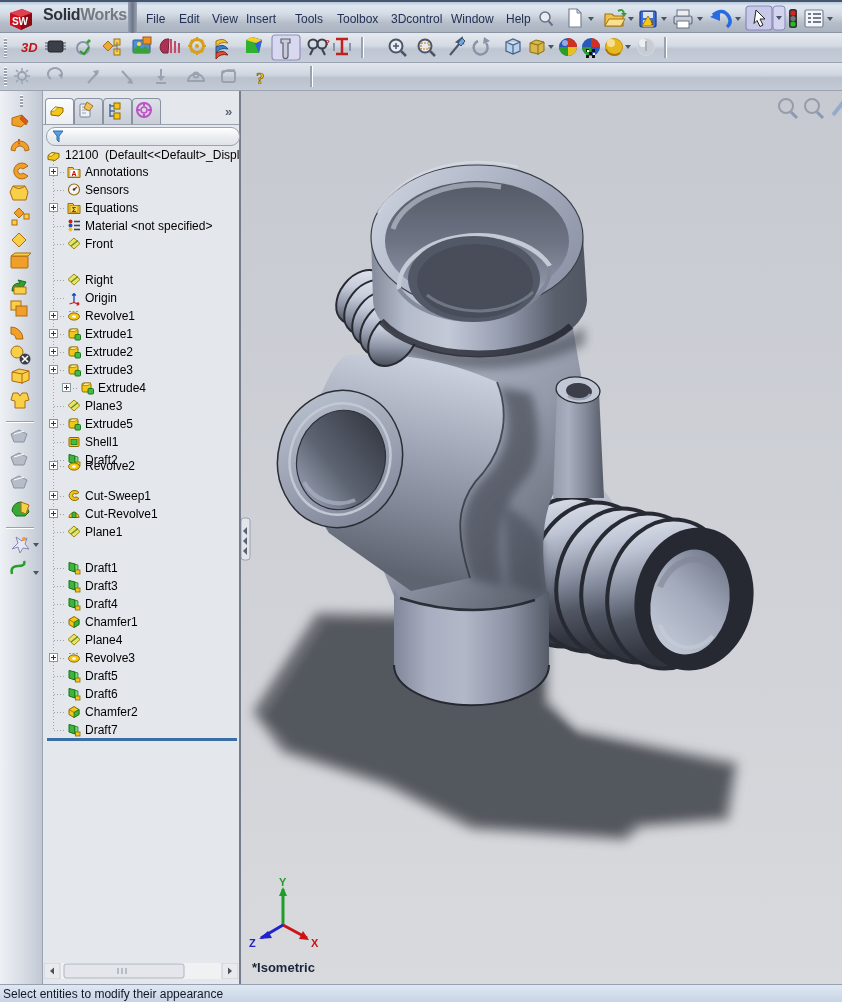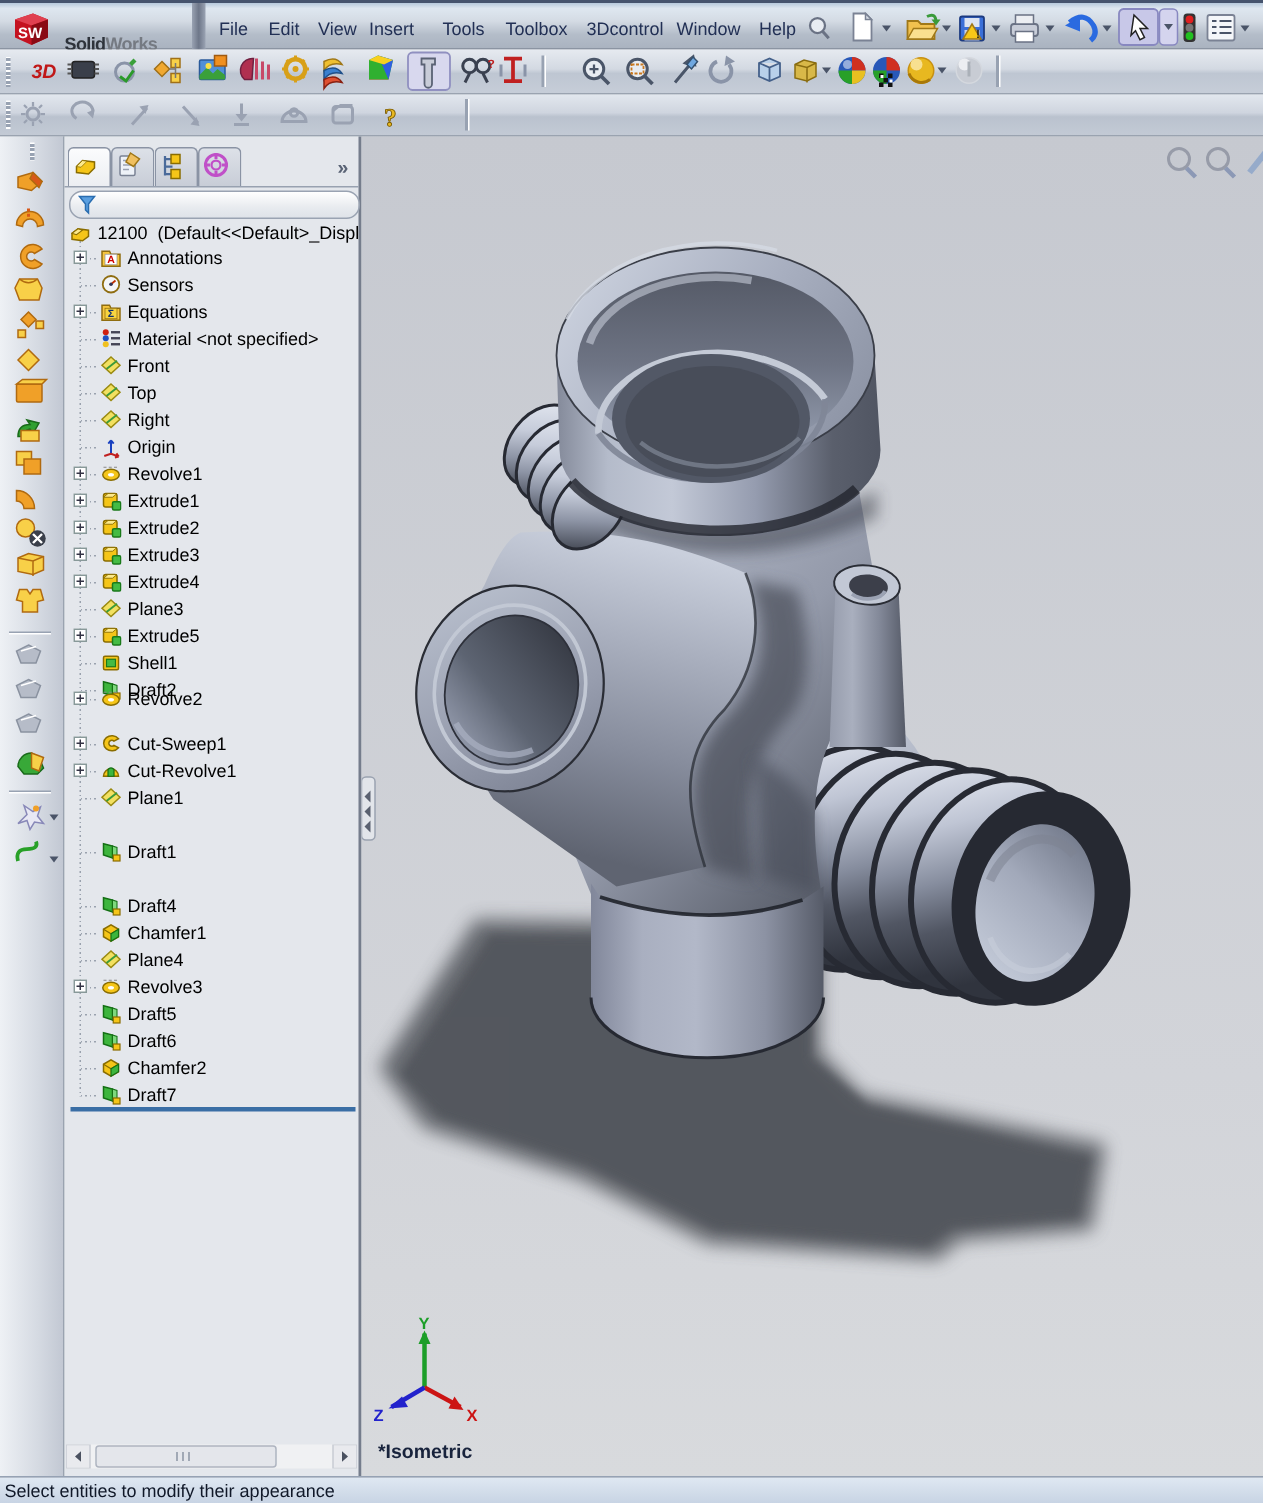--- a/index.html
+++ b/index.html
@@ -3,21 +3,21 @@
 <meta charset="utf-8">
 <style>
 html,body{margin:0;padding:0;}
 body{width:842px;height:1002px;overflow:hidden;font-family:"Liberation Sans",sans-serif;position:relative;background:#c9ccd3;}
 #page{position:absolute;left:0;top:0;width:842px;height:1002px;overflow:hidden;}
 
 #titlebar{position:absolute;left:0;top:0;width:842px;height:33px;
  background:linear-gradient(#b7c9dc 0%,#dee7f0 12%,#d4dbe4 40%,#b4bdc9 70%,#aab3c0 100%);
  border-top:2px solid #46546e;border-bottom:1px solid #8b94a2;box-sizing:border-box;}
 #swlogo{position:absolute;left:8px;top:5px;width:26px;height:24px;}
-#swtext{position:absolute;left:43px;top:20px;font-size:12px;font-weight:bold;color:#32373e;letter-spacing:-0.4px;}
+#swtext{position:absolute;left:43px;top:4px;font-size:16px;font-weight:bold;color:#32373e;letter-spacing:-0.4px;}
 #swtext b{color:#2e333b;}#swtext span{color:#757a82;font-weight:bold;}
 #menusep{position:absolute;left:128px;top:0px;width:9px;height:31px;background:linear-gradient(90deg,#99a2b2,#6e7789 50%,#9aa3b3);}
 .menu{position:absolute;top:10px;font-size:12px;color:#223055;}
 #tb-right{position:absolute;top:3px;left:560px;}
 
 #toolbar1{position:absolute;left:0;top:33px;width:842px;height:30px;
  background:linear-gradient(#e6eaf0,#d3d9e2 45%,#bec6d2 55%,#c6cdd8);border-bottom:1px solid #9aa3b0;box-sizing:border-box;}
 #toolbar2{position:absolute;left:0;top:63px;width:842px;height:28px;
  background:linear-gradient(#e2e7ee,#cfd5df 45%,#bac2ce 55%,#c3cad5);border-bottom:1px solid #9aa3b0;box-sizing:border-box;}
 .grip{position:absolute;width:3px;background:repeating-linear-gradient(#fff 0 1px,#98a2b2 1px 3px);}
@@ -457,147 +457,147 @@
           </svg>
           <span class="lbl" style="left:42px">Material &lt;not specified&gt;</span>
         </div>
 <div class="trow" style="left:0;top:144px;width:196px">
           <div style="position:absolute;left:11px;top:9px;width:12px;height:1px;background:repeating-linear-gradient(90deg,#9aa2ae 0 1px,transparent 1px 3px)"></div>
           <svg class="ti" width="14" height="16" viewBox="0 0 14 15" style="left:24px">
             <use href="#i-plane"></use>
           </svg>
           <span class="lbl" style="left:42px">Front</span>
         </div>
-<div class="trow" style="left:0;top:162px;width:196px">
+<div class="trow" style="left:0;top:180px;width:162px">
           <div style="position:absolute;left:11px;top:9px;width:12px;height:1px;background:repeating-linear-gradient(90deg,#9aa2ae 0 1px,transparent 1px 3px)"></div>
           <svg class="ti" width="14" height="16" viewBox="0 0 14 15" style="left:24px">
             <use href="#i-plane"></use>
           </svg>
-          <span class="lbl" style="left:42px">Top</span>
-        </div>
-<div class="trow" style="left:0;top:180px;width:162px">
+          <span class="lbl" style="left:42px">Right</span>
+        </div>
+<div class="trow" style="left:0;top:198px;width:196px">
+          <div style="position:absolute;left:11px;top:9px;width:12px;height:1px;background:repeating-linear-gradient(90deg,#9aa2ae 0 1px,transparent 1px 3px)"></div>
+          <svg class="ti" width="14" height="16" viewBox="0 0 14 15" style="left:24px">
+            <use href="#i-origin"></use>
+          </svg>
+          <span class="lbl" style="left:42px">Origin</span>
+        </div>
+<div class="trow" style="left:0;top:216px;width:158px">
+          <div style="position:absolute;left:11px;top:9px;width:12px;height:1px;background:repeating-linear-gradient(90deg,#9aa2ae 0 1px,transparent 1px 3px)"></div>
+          <span class="plus"></span>
+          <svg class="ti" width="14" height="16" viewBox="0 0 14 15" style="left:24px">
+            <use href="#i-revolve"></use>
+          </svg>
+          <span class="lbl" style="left:42px">Revolve1</span>
+        </div>
+<div class="trow" style="left:0;top:234px;width:196px">
+          <div style="position:absolute;left:11px;top:9px;width:12px;height:1px;background:repeating-linear-gradient(90deg,#9aa2ae 0 1px,transparent 1px 3px)"></div>
+          <span class="plus"></span>
+          <svg class="ti" width="14" height="16" viewBox="0 0 14 15" style="left:24px">
+            <use href="#i-extrude"></use>
+          </svg>
+          <span class="lbl" style="left:42px">Extrude1</span>
+        </div>
+<div class="trow" style="left:0;top:252px;width:155px">
+          <div style="position:absolute;left:11px;top:9px;width:12px;height:1px;background:repeating-linear-gradient(90deg,#9aa2ae 0 1px,transparent 1px 3px)"></div>
+          <span class="plus"></span>
+          <svg class="ti" width="14" height="16" viewBox="0 0 14 15" style="left:24px">
+            <use href="#i-extrude"></use>
+          </svg>
+          <span class="lbl" style="left:42px">Extrude2</span>
+        </div>
+<div class="trow" style="left:0;top:270px;width:196px">
+          <div style="position:absolute;left:11px;top:9px;width:12px;height:1px;background:repeating-linear-gradient(90deg,#9aa2ae 0 1px,transparent 1px 3px)"></div>
+          <span class="plus"></span>
+          <svg class="ti" width="14" height="16" viewBox="0 0 14 15" style="left:24px">
+            <use href="#i-extrude"></use>
+          </svg>
+          <span class="lbl" style="left:42px">Extrude3</span>
+        </div>
+<div class="trow" style="left:13px;top:288px;width:164px">
+          <div style="position:absolute;left:11px;top:9px;width:12px;height:1px;background:repeating-linear-gradient(90deg,#9aa2ae 0 1px,transparent 1px 3px)"></div>
+          <span class="plus"></span>
+          <svg class="ti" width="14" height="16" viewBox="0 0 14 15" style="left:24px">
+            <use href="#i-extrude"></use>
+          </svg>
+          <span class="lbl" style="left:42px">Extrude4</span>
+        </div>
+<div class="trow" style="left:0;top:306px;width:196px">
           <div style="position:absolute;left:11px;top:9px;width:12px;height:1px;background:repeating-linear-gradient(90deg,#9aa2ae 0 1px,transparent 1px 3px)"></div>
           <svg class="ti" width="14" height="16" viewBox="0 0 14 15" style="left:24px">
             <use href="#i-plane"></use>
           </svg>
-          <span class="lbl" style="left:42px">Right</span>
-        </div>
-<div class="trow" style="left:0;top:198px;width:196px">
-          <div style="position:absolute;left:11px;top:9px;width:12px;height:1px;background:repeating-linear-gradient(90deg,#9aa2ae 0 1px,transparent 1px 3px)"></div>
-          <svg class="ti" width="14" height="16" viewBox="0 0 14 15" style="left:24px">
-            <use href="#i-origin"></use>
-          </svg>
-          <span class="lbl" style="left:42px">Origin</span>
-        </div>
-<div class="trow" style="left:0;top:216px;width:158px">
+          <span class="lbl" style="left:42px">Plane3</span>
+        </div>
+<div class="trow" style="left:0;top:324px;width:196px">
+          <div style="position:absolute;left:11px;top:9px;width:12px;height:1px;background:repeating-linear-gradient(90deg,#9aa2ae 0 1px,transparent 1px 3px)"></div>
+          <span class="plus"></span>
+          <svg class="ti" width="14" height="16" viewBox="0 0 14 15" style="left:24px">
+            <use href="#i-extrude"></use>
+          </svg>
+          <span class="lbl" style="left:42px">Extrude5</span>
+        </div>
+<div class="trow" style="left:0;top:342px;width:196px">
+          <div style="position:absolute;left:11px;top:9px;width:12px;height:1px;background:repeating-linear-gradient(90deg,#9aa2ae 0 1px,transparent 1px 3px)"></div>
+          <svg class="ti" width="14" height="16" viewBox="0 0 14 15" style="left:24px">
+            <use href="#i-shell"></use>
+          </svg>
+          <span class="lbl" style="left:42px">Shell1</span>
+        </div>
+<div class="trow" style="left:0;top:360px;width:196px">
+          <div style="position:absolute;left:11px;top:9px;width:12px;height:1px;background:repeating-linear-gradient(90deg,#9aa2ae 0 1px,transparent 1px 3px)"></div>
+          <svg class="ti" width="14" height="16" viewBox="0 0 14 15" style="left:24px">
+            <use href="#i-draft"></use>
+          </svg>
+          <span class="lbl" style="left:42px">Draft2</span>
+        </div>
+<div class="trow" style="left:0;top:366px;width:196px">
           <div style="position:absolute;left:11px;top:9px;width:12px;height:1px;background:repeating-linear-gradient(90deg,#9aa2ae 0 1px,transparent 1px 3px)"></div>
           <span class="plus"></span>
           <svg class="ti" width="14" height="16" viewBox="0 0 14 15" style="left:24px">
             <use href="#i-revolve"></use>
           </svg>
-          <span class="lbl" style="left:42px">Revolve1</span>
-        </div>
-<div class="trow" style="left:0;top:234px;width:196px">
-          <div style="position:absolute;left:11px;top:9px;width:12px;height:1px;background:repeating-linear-gradient(90deg,#9aa2ae 0 1px,transparent 1px 3px)"></div>
-          <span class="plus"></span>
-          <svg class="ti" width="14" height="16" viewBox="0 0 14 15" style="left:24px">
-            <use href="#i-extrude"></use>
-          </svg>
-          <span class="lbl" style="left:42px">Extrude1</span>
-        </div>
-<div class="trow" style="left:0;top:252px;width:155px">
-          <div style="position:absolute;left:11px;top:9px;width:12px;height:1px;background:repeating-linear-gradient(90deg,#9aa2ae 0 1px,transparent 1px 3px)"></div>
-          <span class="plus"></span>
-          <svg class="ti" width="14" height="16" viewBox="0 0 14 15" style="left:24px">
-            <use href="#i-extrude"></use>
-          </svg>
-          <span class="lbl" style="left:42px">Extrude2</span>
-        </div>
-<div class="trow" style="left:0;top:270px;width:196px">
-          <div style="position:absolute;left:11px;top:9px;width:12px;height:1px;background:repeating-linear-gradient(90deg,#9aa2ae 0 1px,transparent 1px 3px)"></div>
-          <span class="plus"></span>
-          <svg class="ti" width="14" height="16" viewBox="0 0 14 15" style="left:24px">
-            <use href="#i-extrude"></use>
-          </svg>
-          <span class="lbl" style="left:42px">Extrude3</span>
-        </div>
-<div class="trow" style="left:0;top:288px;width:164px">
-          <div style="position:absolute;left:11px;top:9px;width:12px;height:1px;background:repeating-linear-gradient(90deg,#9aa2ae 0 1px,transparent 1px 3px)"></div>
-          <span class="plus"></span>
-          <svg class="ti" width="14" height="16" viewBox="0 0 14 15" style="left:24px">
-            <use href="#i-extrude"></use>
-          </svg>
-          <span class="lbl" style="left:42px">Extrude4</span>
-        </div>
-<div class="trow" style="left:0;top:306px;width:196px">
+          <span class="lbl" style="left:42px">Revolve2</span>
+        </div>
+<div class="trow" style="left:0;top:396px;width:196px">
+          <div style="position:absolute;left:11px;top:9px;width:12px;height:1px;background:repeating-linear-gradient(90deg,#9aa2ae 0 1px,transparent 1px 3px)"></div>
+          <span class="plus"></span>
+          <svg class="ti" width="14" height="16" viewBox="0 0 14 15" style="left:24px">
+            <use href="#i-cutsweep"></use>
+          </svg>
+          <span class="lbl" style="left:42px">Cut-Sweep1</span>
+        </div>
+<div class="trow" style="left:0;top:414px;width:196px">
+          <div style="position:absolute;left:11px;top:9px;width:12px;height:1px;background:repeating-linear-gradient(90deg,#9aa2ae 0 1px,transparent 1px 3px)"></div>
+          <span class="plus"></span>
+          <svg class="ti" width="14" height="16" viewBox="0 0 14 15" style="left:24px">
+            <use href="#i-cutrev"></use>
+          </svg>
+          <span class="lbl" style="left:42px">Cut-Revolve1</span>
+        </div>
+<div class="trow" style="left:0;top:432px;width:196px">
           <div style="position:absolute;left:11px;top:9px;width:12px;height:1px;background:repeating-linear-gradient(90deg,#9aa2ae 0 1px,transparent 1px 3px)"></div>
           <svg class="ti" width="14" height="16" viewBox="0 0 14 15" style="left:24px">
             <use href="#i-plane"></use>
           </svg>
-          <span class="lbl" style="left:42px">Plane3</span>
-        </div>
-<div class="trow" style="left:0;top:324px;width:196px">
-          <div style="position:absolute;left:11px;top:9px;width:12px;height:1px;background:repeating-linear-gradient(90deg,#9aa2ae 0 1px,transparent 1px 3px)"></div>
-          <span class="plus"></span>
-          <svg class="ti" width="14" height="16" viewBox="0 0 14 15" style="left:24px">
-            <use href="#i-extrude"></use>
-          </svg>
-          <span class="lbl" style="left:42px">Extrude5</span>
-        </div>
-<div class="trow" style="left:0;top:342px;width:196px">
-          <div style="position:absolute;left:11px;top:9px;width:12px;height:1px;background:repeating-linear-gradient(90deg,#9aa2ae 0 1px,transparent 1px 3px)"></div>
-          <svg class="ti" width="14" height="16" viewBox="0 0 14 15" style="left:24px">
-            <use href="#i-shell"></use>
-          </svg>
-          <span class="lbl" style="left:42px">Shell1</span>
-        </div>
-<div class="trow" style="left:0;top:360px;width:196px">
+          <span class="lbl" style="left:42px">Plane1</span>
+        </div>
+<div class="trow" style="left:0;top:468px;width:196px">
           <div style="position:absolute;left:11px;top:9px;width:12px;height:1px;background:repeating-linear-gradient(90deg,#9aa2ae 0 1px,transparent 1px 3px)"></div>
           <svg class="ti" width="14" height="16" viewBox="0 0 14 15" style="left:24px">
             <use href="#i-draft"></use>
           </svg>
-          <span class="lbl" style="left:42px">Draft2</span>
-        </div>
-<div class="trow" style="left:0;top:366px;width:196px">
-          <div style="position:absolute;left:11px;top:9px;width:12px;height:1px;background:repeating-linear-gradient(90deg,#9aa2ae 0 1px,transparent 1px 3px)"></div>
-          <span class="plus"></span>
-          <svg class="ti" width="14" height="16" viewBox="0 0 14 15" style="left:24px">
-            <use href="#i-revolve"></use>
-          </svg>
-          <span class="lbl" style="left:42px">Revolve2</span>
-        </div>
-<div class="trow" style="left:0;top:396px;width:196px">
-          <div style="position:absolute;left:11px;top:9px;width:12px;height:1px;background:repeating-linear-gradient(90deg,#9aa2ae 0 1px,transparent 1px 3px)"></div>
-          <span class="plus"></span>
-          <svg class="ti" width="14" height="16" viewBox="0 0 14 15" style="left:24px">
-            <use href="#i-cutsweep"></use>
-          </svg>
-          <span class="lbl" style="left:42px">Cut-Sweep1</span>
-        </div>
-<div class="trow" style="left:0;top:414px;width:196px">
-          <div style="position:absolute;left:11px;top:9px;width:12px;height:1px;background:repeating-linear-gradient(90deg,#9aa2ae 0 1px,transparent 1px 3px)"></div>
-          <span class="plus"></span>
-          <svg class="ti" width="14" height="16" viewBox="0 0 14 15" style="left:24px">
-            <use href="#i-cutrev"></use>
-          </svg>
-          <span class="lbl" style="left:42px">Cut-Revolve1</span>
-        </div>
-<div class="trow" style="left:0;top:432px;width:196px">
-          <div style="position:absolute;left:11px;top:9px;width:12px;height:1px;background:repeating-linear-gradient(90deg,#9aa2ae 0 1px,transparent 1px 3px)"></div>
-          <svg class="ti" width="14" height="16" viewBox="0 0 14 15" style="left:24px">
-            <use href="#i-plane"></use>
-          </svg>
-          <span class="lbl" style="left:42px">Plane1</span>
-        </div>
-<div class="trow" style="left:0;top:468px;width:196px">
+          <span class="lbl" style="left:42px">Draft1</span>
+        </div>
+<div class="trow" style="left:0;top:486px;width:196px">
           <div style="position:absolute;left:11px;top:9px;width:12px;height:1px;background:repeating-linear-gradient(90deg,#9aa2ae 0 1px,transparent 1px 3px)"></div>
           <svg class="ti" width="14" height="16" viewBox="0 0 14 15" style="left:24px">
             <use href="#i-draft"></use>
           </svg>
-          <span class="lbl" style="left:42px">Draft1</span>
+          <span class="lbl" style="left:42px">Draft3</span>
         </div>
 <div class="trow" style="left:0;top:504px;width:215px">
           <div style="position:absolute;left:11px;top:9px;width:12px;height:1px;background:repeating-linear-gradient(90deg,#9aa2ae 0 1px,transparent 1px 3px)"></div>
           <svg class="ti" width="14" height="16" viewBox="0 0 14 15" style="left:24px">
             <use href="#i-draft"></use>
           </svg>
           <span class="lbl" style="left:42px">Draft4</span>
         </div>
 <div class="trow" style="left:0;top:522px;width:196px">
           <div style="position:absolute;left:11px;top:9px;width:12px;height:1px;background:repeating-linear-gradient(90deg,#9aa2ae 0 1px,transparent 1px 3px)"></div>

